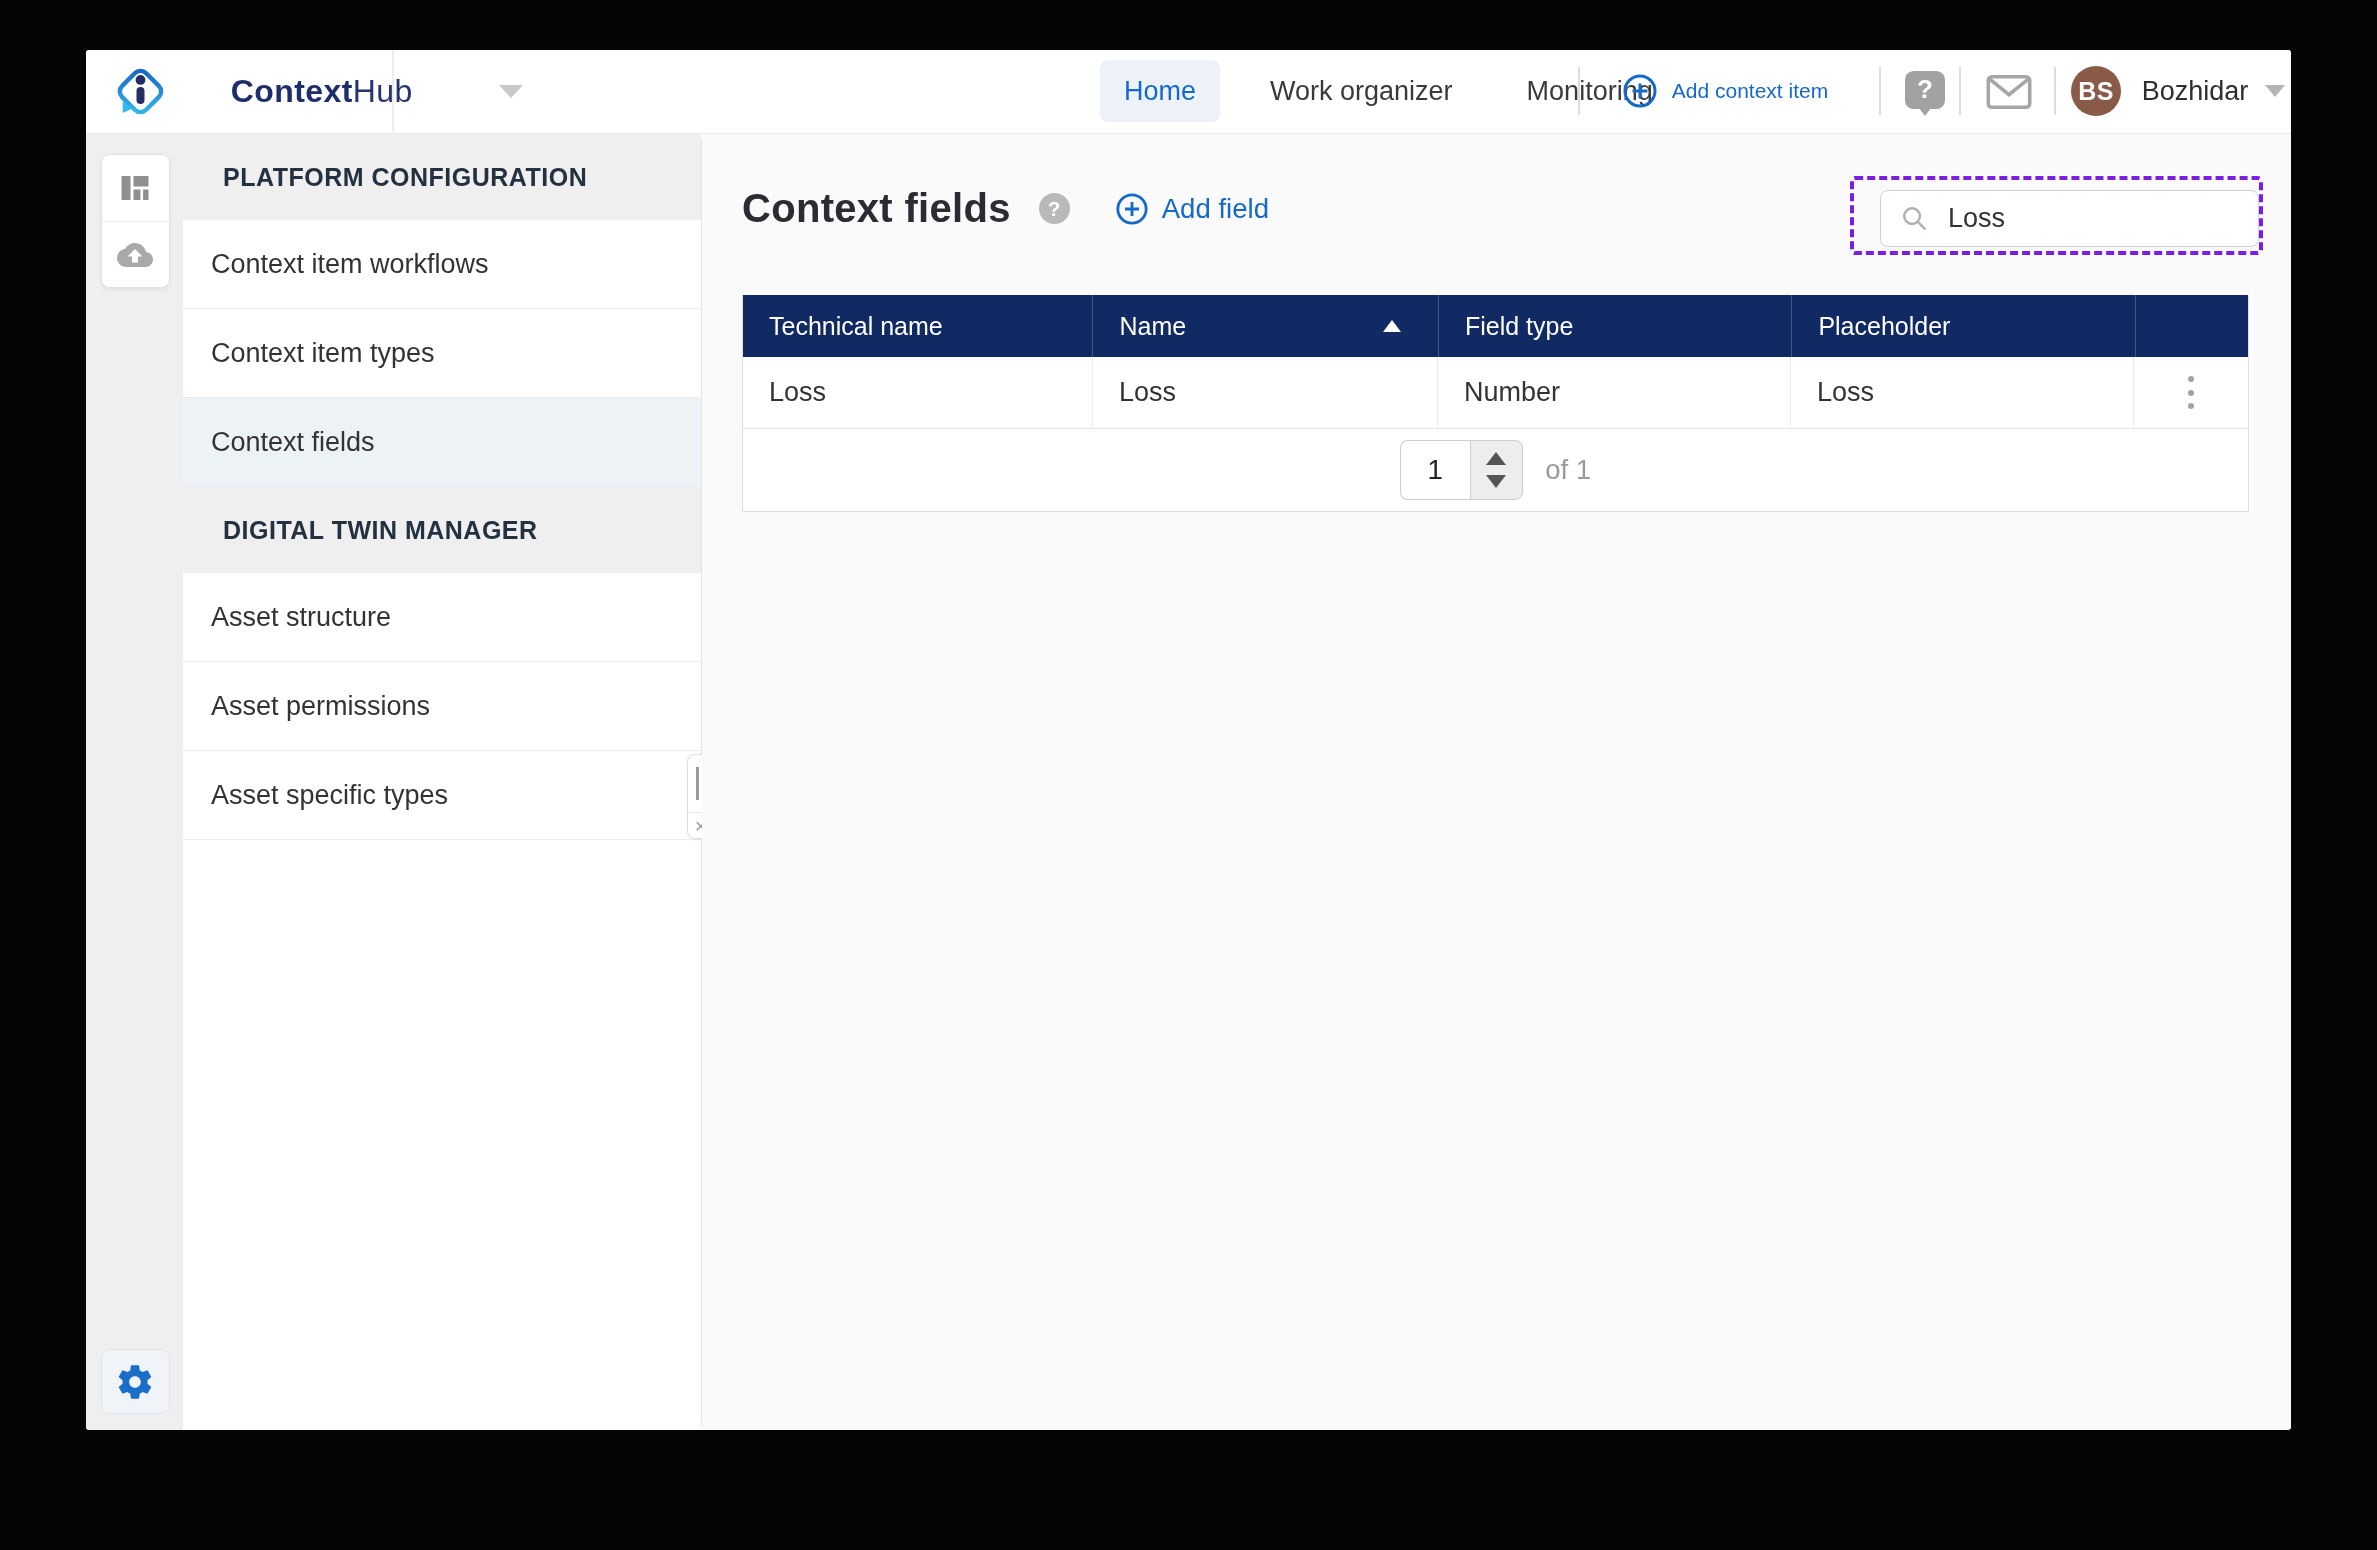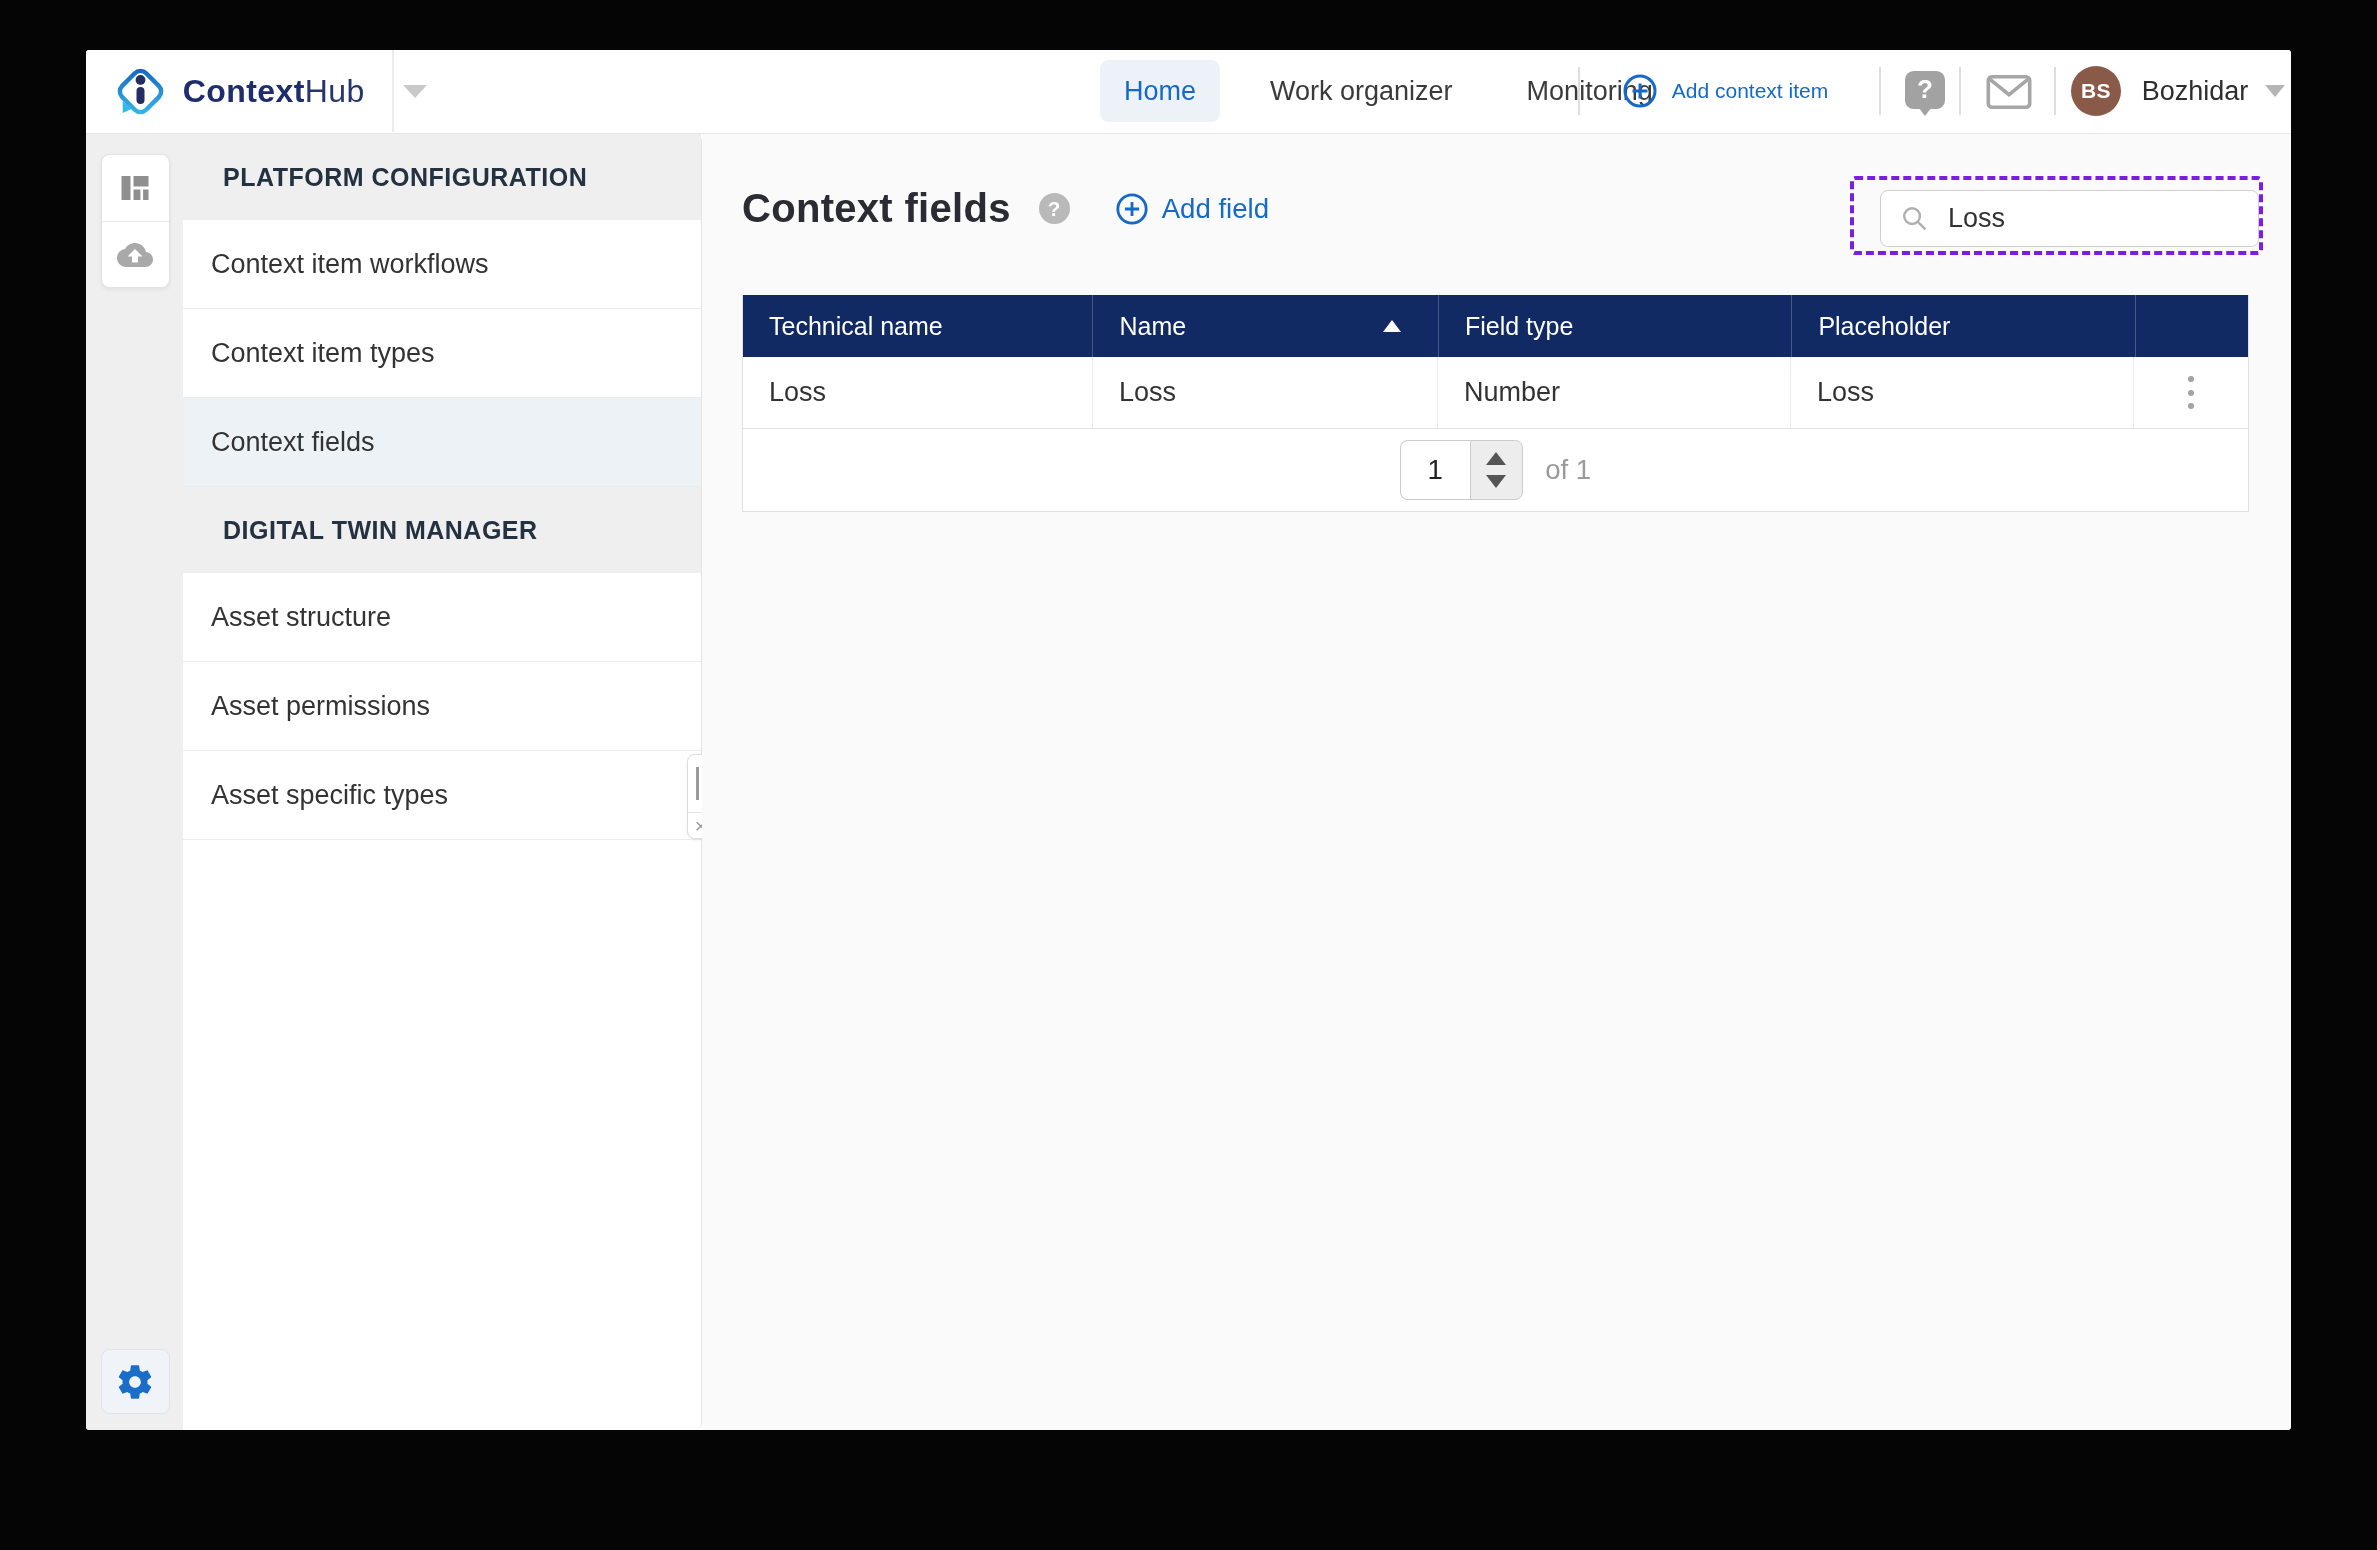--- a/index.html
+++ b/index.html
@@ -3,21 +3,21 @@
 <meta charset="utf-8">
 <style>
   * { margin:0; padding:0; box-sizing:border-box; }
   html,body { width:2377px; height:1551px; }
   body { background:#050505; font-family:"Liberation Sans", sans-serif; position:relative; overflow:hidden; }
 
   .app { position:absolute; left:86px; top:50px; width:2205px; height:1380px; background:#fff; border-radius:3.4px; overflow:hidden; }
 
   
   .navbar { position:absolute; left:0; top:0; width:2205px; height:84px; background:#fff; border-bottom:1.7px solid #e9e9e9; }
-  .brand { position:absolute; left:26px; top:0; height:82px; display:flex; align-items:center; }
+  .brand { position:absolute; left:26px; top:0; height:82px; display:flex; align-items:center;gap:48px; }
   .brand svg { width:57px; height:57px; }
   .brand-text { margin-left:13.8px; font-size:32px; color:#1e2d6b; letter-spacing:0.4px; }
   .brand-text b { font-weight:700; }
   .brand-text span { font-weight:400; color:#27356f; }
   .brand-caret { margin-left:38px; width:0; height:0; border-left:12px solid transparent; border-right:12px solid transparent; border-top:13.8px solid #c9c9c9; }
   .nav-divider { position:absolute; top:0; width:1.7px; height:82px; background:#ececec; }
   .vsep { position:absolute; top:17px; width:1.7px; height:48px; background:#dedede; }
 
   .nav-tabs { position:absolute; left:1014px; top:0; height:82px; display:flex; align-items:center; gap:26px; }
   .nav-tab { font-size:27px; color:#3a3a3a; padding:15.5px 24px; border-radius:8.6px; white-space:nowrap; }
@@ -25,21 +25,21 @@
 
   .add-ctx { position:absolute; left:1536px; top:0; height:82px; display:flex; align-items:center; gap:13.8px; color:#1569c8; font-size:21px; }
   .add-ctx svg { width:36px; height:36px; }
 
   .help-bubble { position:absolute; left:1819px; top:20.7px; width:40px; height:38px; background:#a2a2a2; border-radius:8.6px; color:#fff; font-size:26px; font-weight:700; display:flex; align-items:center; justify-content:center; }
   .help-bubble::after { content:""; position:absolute; left:13.8px; bottom:-7.8px; width:0; height:0; border-left:6px solid transparent; border-right:6px solid transparent; border-top:8.6px solid #a2a2a2; }
   .mail-icon { position:absolute; left:1898px; top:24px; }
   .mail-icon svg { width:50px; height:36px; }
 
   .user-chip { position:absolute; left:1985px; top:0; height:82px; display:flex; align-items:center; }
-  .avatar { width:50px; height:50px; border-radius:50%; background:#8a5a49; color:#fff; font-size:21px; font-weight:700; display:flex; align-items:center; justify-content:center; letter-spacing:0.4px; }
+  .avatar { width:50px; height:50px; border-radius:50%; background:#8a5a49; color:#fff; font-size:25px; font-weight:700; display:flex; align-items:center; justify-content:center; letter-spacing:0.4px; }
   .user-name { margin-left:20.7px; font-size:27px; color:#2e2e2e; }
   .user-caret { margin-left:17px; width:0; height:0; border-left:10.3px solid transparent; border-right:10.3px solid transparent; border-top:12px solid #b5b5b5; }
 
   
   .rail { position:absolute; left:0; top:84px; width:97px; height:1296px; background:#efeff0; }
   .rail-group { position:absolute; left:14.6px; top:20px; width:69px; background:#fff; border:1.7px solid #e2e2e2; border-radius:8.6px; box-shadow:0 1.7px 4.3px rgba(0,0,0,.06); }
   .rail-btn { width:100%; height:66px; display:flex; align-items:center; justify-content:center; }
   .rail-btn + .rail-btn { border-top:1.7px solid #e8e8e8; }
   .rail-btn svg { width:36px; height:36px; }
   .gear-btn { position:absolute; left:14.6px; top:1215px; width:69px; height:65px; background:#f0f4f9; border:1.7px solid #dfe3e8; border-radius:8.6px; display:flex; align-items:center; justify-content:center; }

